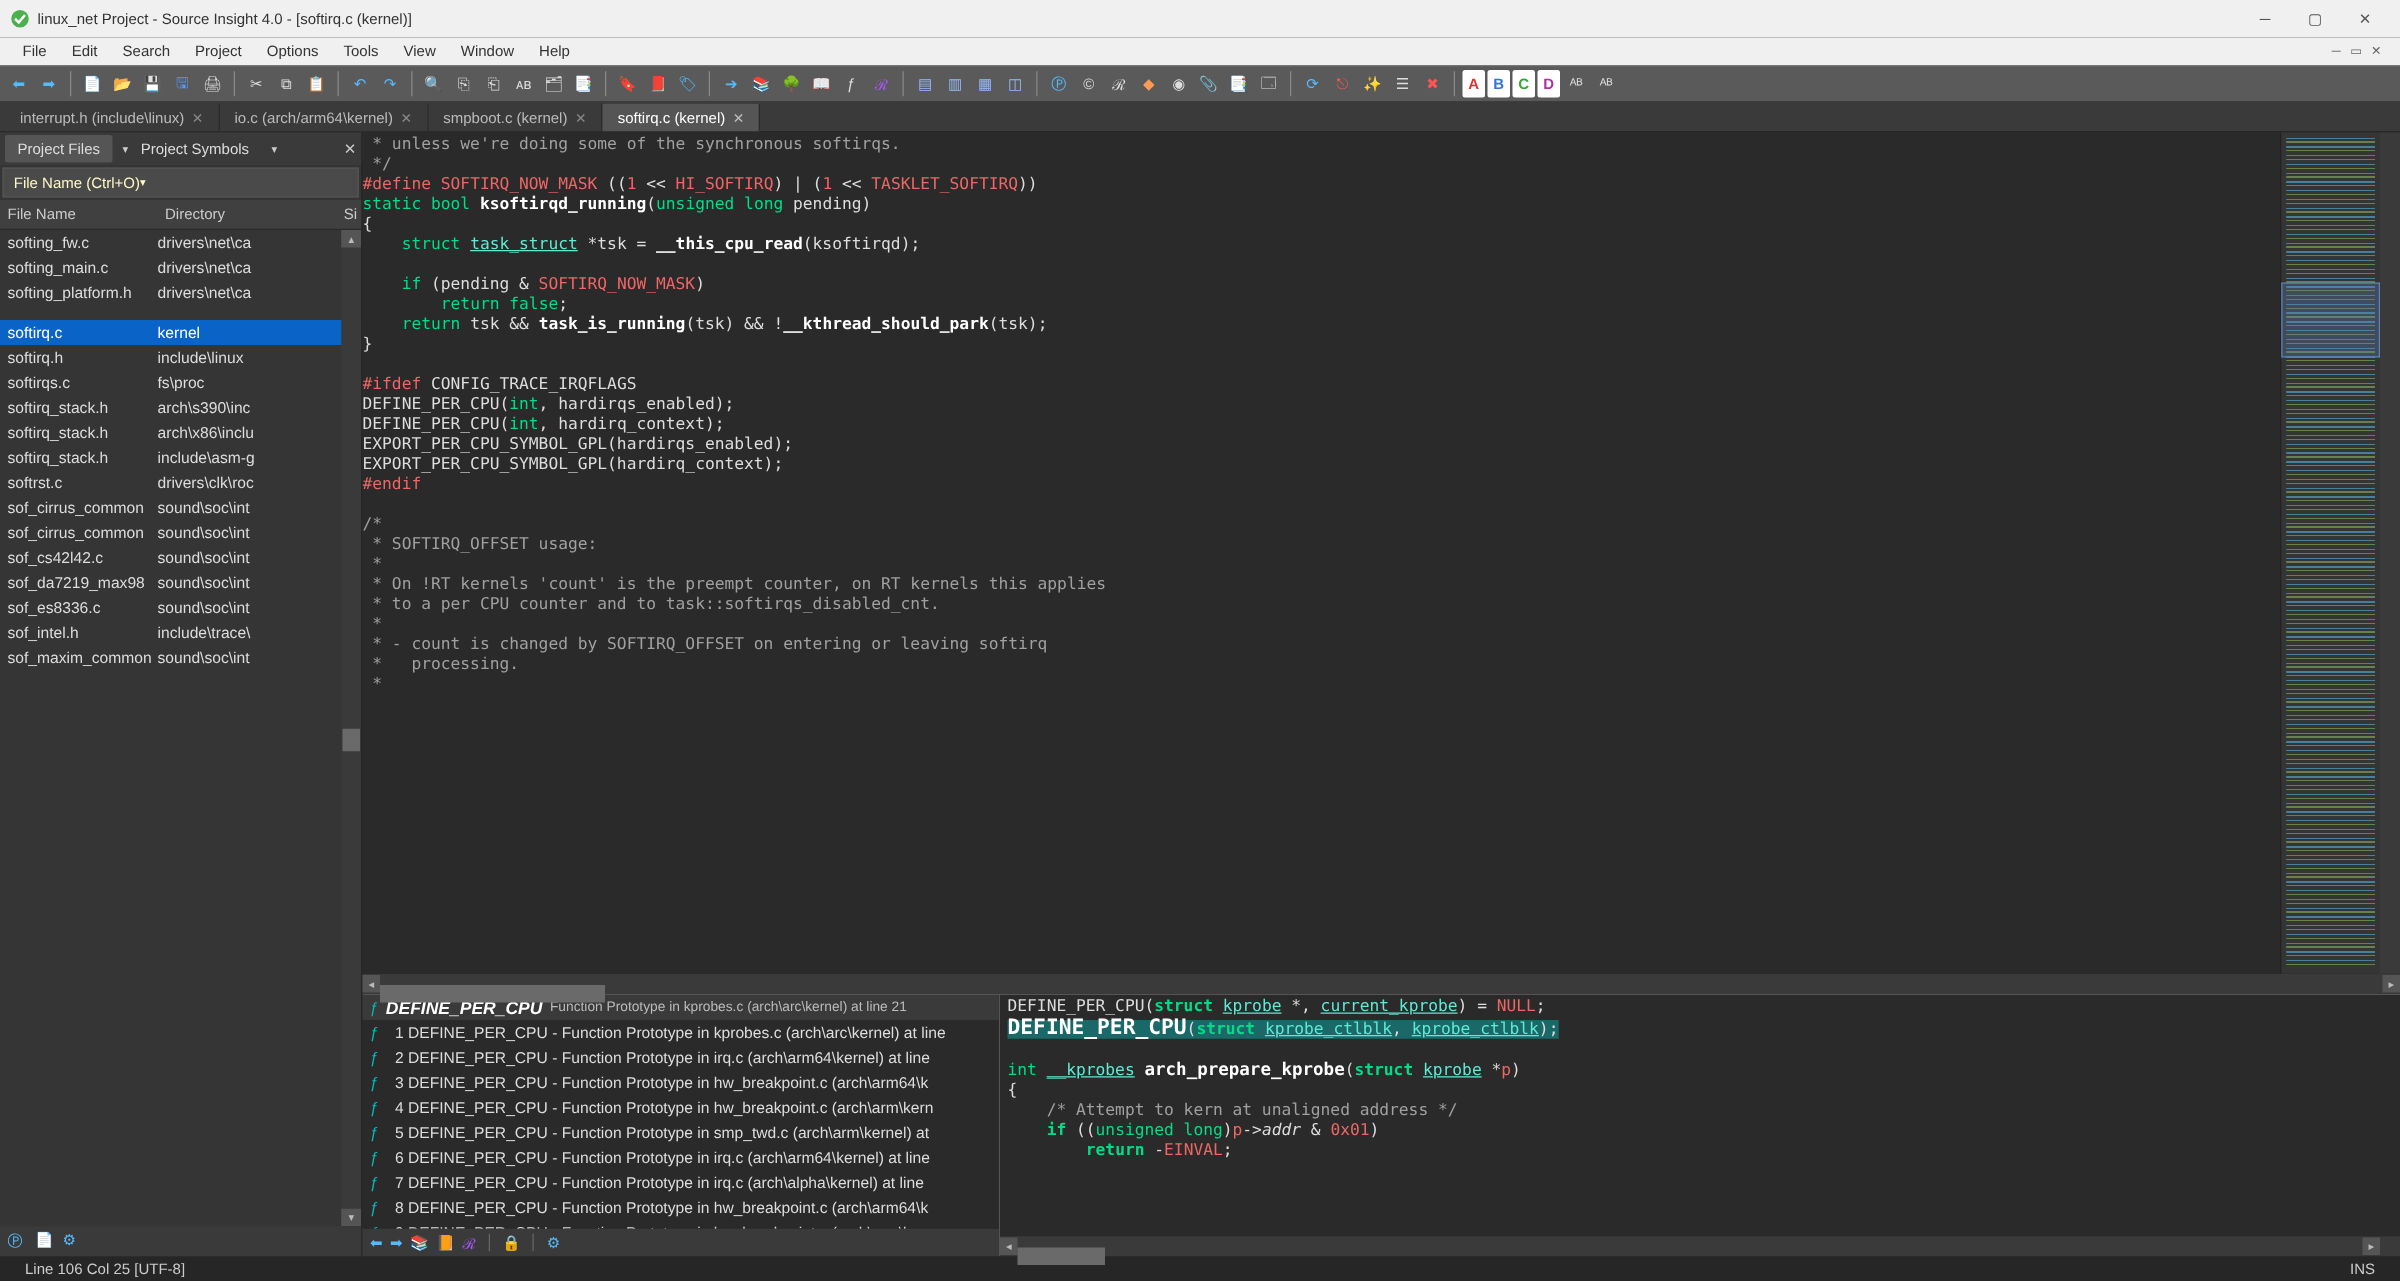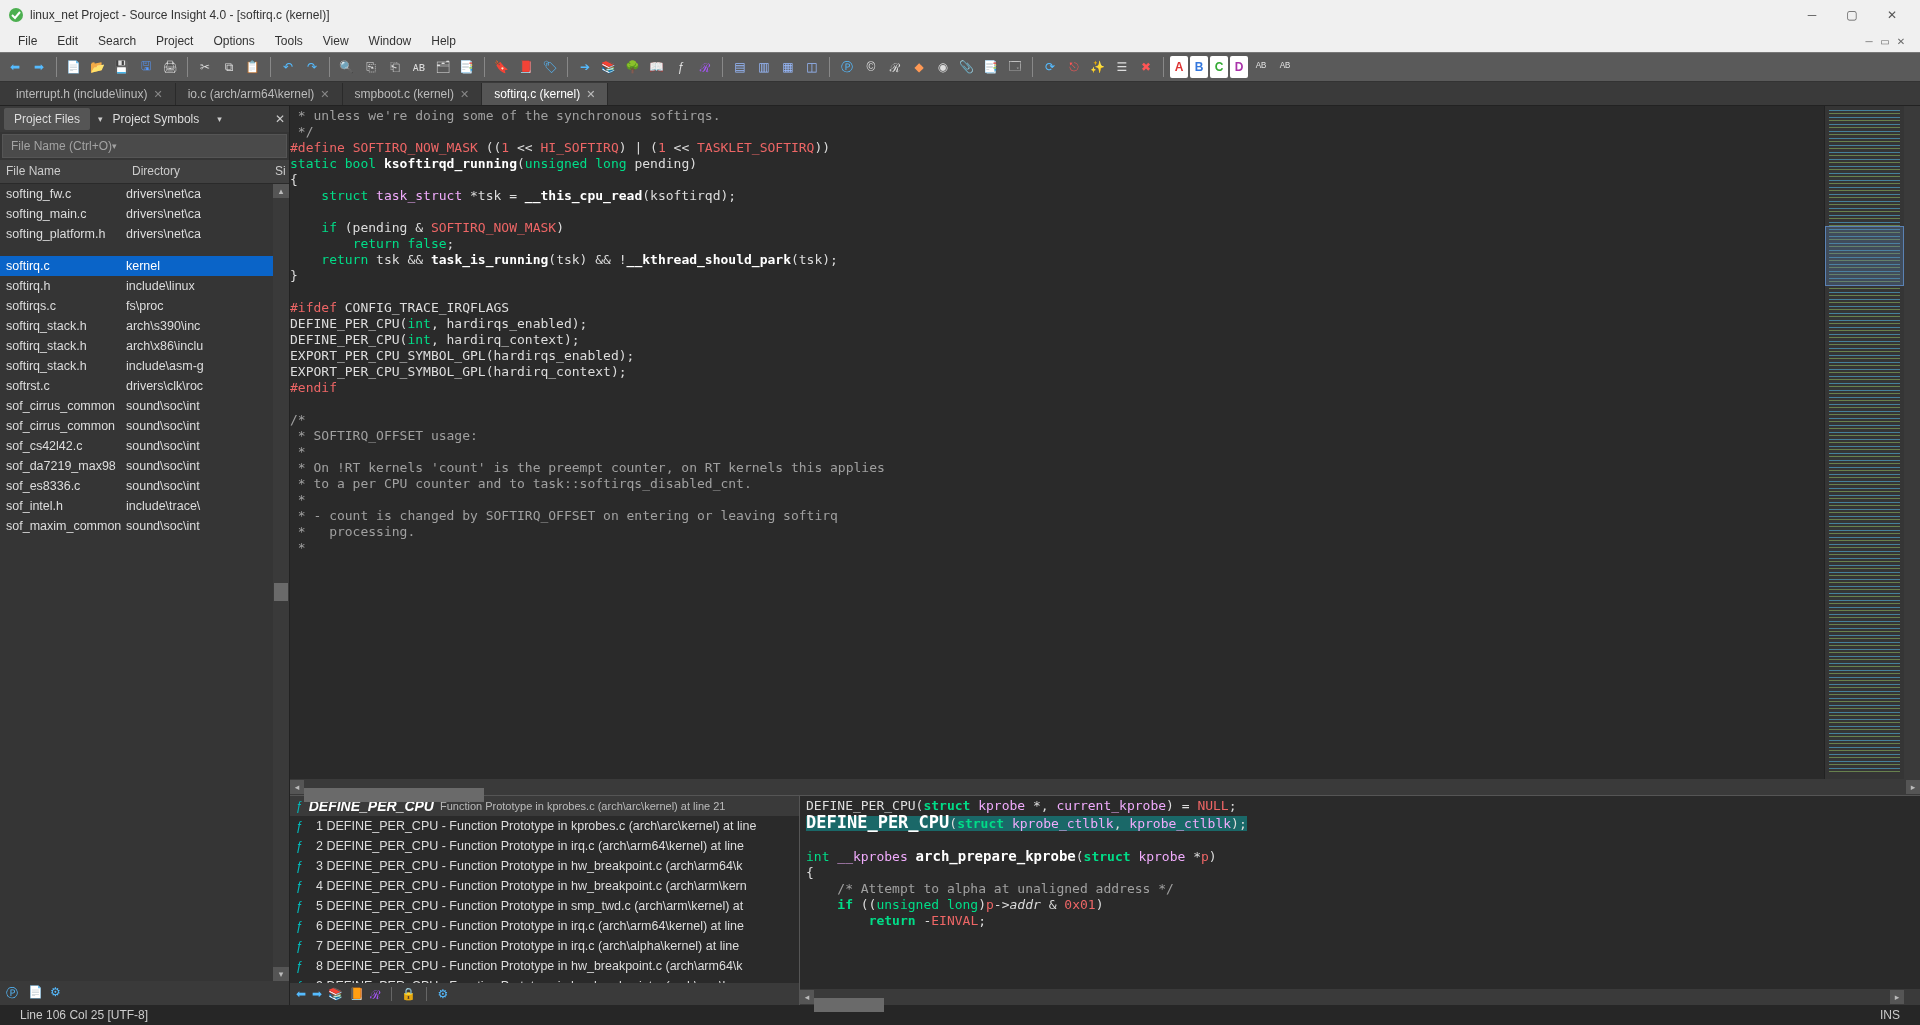--- a/index.html
+++ b/index.html
@@ -18,21 +18,21 @@
 .tabbar { height: 24px; background: #3a3a3a; display: flex; align-items: flex-end; padding-left: 4px; border-bottom: 1px solid #222; }
 .tab { height: 22px; padding: 0 12px; background: #3a3a3a; color: #bbb; display: flex; align-items: center; border-right: 1px solid #2a2a2a; font-size: 12px; }
 .tab.active { background: #555; color: #fff; }
 .tab .close-x { margin-left: 6px; opacity: 0.6; font-size: 11px; }
 .mainlayout { display: flex; height: calc(100% - 30px - 22px - 30px - 24px - 20px); }
 .sidebar { width: 290px; background: #353535; border-right: 1px solid #222; display: flex; flex-direction: column; }
 .sidetabs { height: 26px; background: #3a3a3a; display: flex; align-items: center; font-size: 12px; padding: 0 4px; }
 .sidetab { padding: 4px 10px; background: #555; margin-right: 4px; border-radius: 2px; color: #ddd; }
 .sidetab.inactive { background: transparent; }
 .dropdown-chevron { margin-left: 4px; font-size: 9px; }
-.filename-input { height: 24px; background: #4a4a4a; border: 1px solid #555; color: #a3a3a3; padding: 0 8px; margin: 2px; display: flex; align-items: center; font-size: 12px; }
+.filename-input { height: 24px; background: #4a4a4a; border: 1px solid #555; color: #fef9c3; padding: 0 8px; margin: 2px; display: flex; align-items: center; font-size: 12px; }
 .filehdr { height: 24px; background: #404040; display: flex; font-size: 12px; color: #ccc; border-bottom: 1px solid #2a2a2a; }
 .filehdr .col { padding: 4px 6px; }
 .filehdr .c1 { width: 126px; }
 .filehdr .c2 { flex: 1; }
 .filehdr .c3 { width: 20px; }
 .filelist { flex: 1; overflow: hidden; position: relative; }
 .filerow { display: flex; height: 20px; align-items: center; font-size: 12.5px; color: #ddd; }
 .filerow.selected { background: #0a64c8; color: #fff; margin-top: 12px; }
 .filerow .c1 { width: 126px; padding-left: 6px; white-space: nowrap; overflow: hidden; }
 .filerow .c2 { flex: 1; white-space: nowrap; overflow: hidden; }
@@ -65,21 +65,21 @@
 .defcode { flex: 1; display: flex; flex-direction: column; gap: 13px; }
 .defcode .body { flex: 1; font-family: Consolas, monospace; font-size: 13px; line-height: 16px; white-space: pre; color: #ddd; padding: 2px 6px; overflow: hidden; background: #2a2a2a; position: relative; }
 .defcode .hscroll-wrap { display:flex; }
 .statusbar { height: 20px; background: #262626; display: flex; align-items: center; padding: 0 20px; font-size: 12px; color: #ccc; }
 .statusbar .right { margin-left: auto; }
 .k-comment { color: #a0a0a0; }
 .k-keyword { color: #0d8; }
 .k-keyword2 { color: #0d8; font-weight: bold; }
 .k-macro { color: #e66; }
 .k-num { color: #e66; }
-.k-type { color: #f0abfc; }
+.k-type { color: #5eead4; text-decoration: underline; }
 .k-fn { color: #fff; font-weight: bold; }
 .hl-sel { background: #1a6868; }
 svg.ic16 { width:16px; height:16px; }
 </style>
 </head>
 <body>
 
 <div class="titlebar">
   <span class="icon">
     <svg class="ic16" viewBox="0 0 16 16">
@@ -394,21 +394,21 @@
           <span style="width:1px;height:14px;background:#666;margin:0 4px"></span>
           <span style="color:#5bf">⚙</span>
         </div>
       </div>
       <div class="defcode">
         <div class="body" id="defcode">DEFINE_PER_CPU(<span class="k-keyword2">struct</span> <span class="k-type">kprobe</span> *, <span class="k-type">current_kprobe</span>) = <span class="k-macro">NULL</span>;
 <span class="hl-sel"><span class="k-fn" style="font-size:17px">DEFINE_PER_CPU</span>(<span class="k-keyword2">struct</span> <span class="k-type">kprobe_ctlblk</span>, <span class="k-type">kprobe_ctlblk</span>);</span>
 
 <span class="k-keyword">int</span> <span class="k-type">__kprobes</span> <span class="k-fn" style="font-size:14px">arch_prepare_kprobe</span>(<span class="k-keyword2">struct</span> <span class="k-type">kprobe</span> *<span class="k-macro">p</span>)
 {
-    <span class="k-comment">/* Attempt to alpha at unaligned address */</span>
+    <span class="k-comment">/* Attempt to kern at unaligned address */</span>
     <span class="k-keyword2">if</span> ((<span class="k-keyword">unsigned long</span>)<span class="k-macro">p</span>-&gt;<span style="font-style:italic">addr</span> &amp; <span class="k-num">0x01</span>)
         <span class="k-keyword2">return</span> -<span class="k-macro">EINVAL</span>;
 </div>
         <div class="hscroll-wrap">
           <div class="hscroll" style="flex:1">
             <div class="btn">◂</div>
             <div class="bar">
                 <div class="thumb" style="width:70px"></div>
               </div>
             <div class="btn">▸</div>

